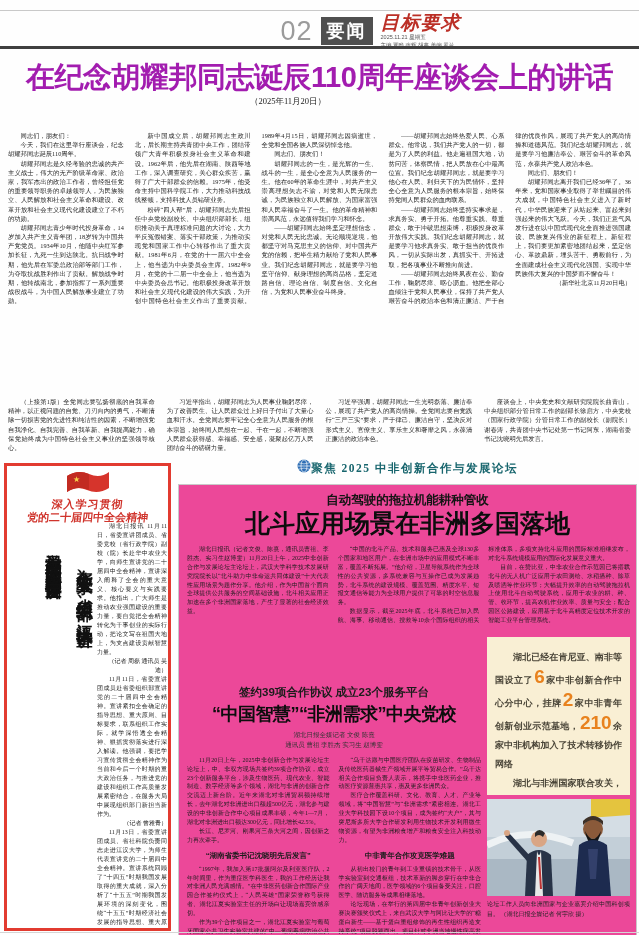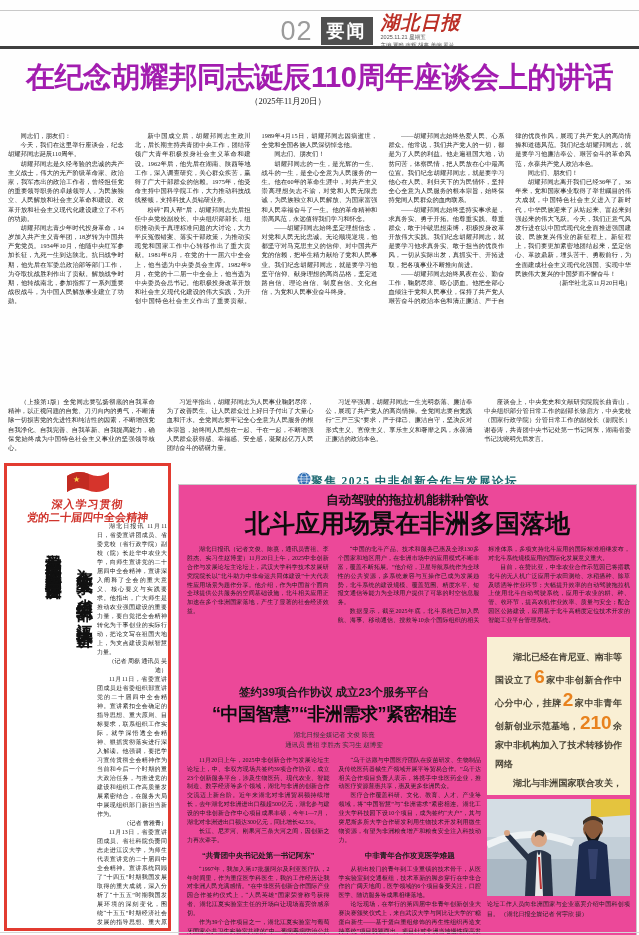--- a/index.html
+++ b/index.html
@@ -51,21 +51,21 @@
             font-weight:700; font-size:16.5px; letter-spacing:1.5px; color:#111; }
   .vtitle span { display:block; margin-left:9px; }
   .vtitle .v-main { margin-top:15px; }
   .redbox-body { position:absolute; left:90px; top:56px; width:70px; height:404px;
                  font-size:6px; line-height:1.5; overflow:hidden; text-align:justify; }
   .redbox-body p { text-indent:2em; }
   .redbox-body .credit-line { text-indent:0; }
 
   
   .forum-banner { position:absolute; left:178px; top:455px; width:459px; height:26px;
-                  display:flex; align-items:center; justify-content:center; gap:0;margin-top:13px; }
+                  display:flex; align-items:center; justify-content:center; gap:0; }
   .forum-banner .txt { color:#17656d; font-weight:700; font-size:11.5px; letter-spacing:1.5px;
                        font-family:"Liberation Serif",serif; }
   .forum-box { position:absolute; left:178px; top:484px; width:459px; height:576px;
                border:1px solid #c9c9c9; background:#ec4899; }
   .kicker1 { position:absolute; left:0; top:7px; width:100%; text-align:center;
              font-weight:700; font-size:12.5px; color:#141414; font-family:"Liberation Sans",sans-serif; }
   .headline1 { position:absolute; left:0; top:22px; width:100%; text-align:center;
                font-family:Liberation Serif, serif; font-weight:900; font-size:25px; color:#0d0d0d; }
   .art1-cols { position:absolute; left:8px; top:60px; width:443px; height:88px;
                column-count:3; column-gap:9px; font-size:6px; line-height:1.48; overflow:hidden; }
@@ -99,21 +99,21 @@
 </head>
 <body>
 
 <div id="page">
 
   <div class="rule-top"></div>
   <div class="mast">
     <span class="page-no">02</span>
     <span class="section-box">要闻</span>
     <span class="logo-wrap">
-      <span class="paper-logo">湖北日报</span>
+      <span class="paper-logo">目标要求</span>
       <span class="mast-small" style="display:block">2025.11.21 星期五</span>
       <span class="mast-small" style="display:block">主编 覃晔 张辉 胡蔓 美编 罗兰</span>
     </span>
   </div>
   <div class="rule-thick"></div>
 
   <h1 class="speech-headline">在纪念胡耀邦同志诞辰110周年座谈会上的讲话</h1>
   <div class="speech-dateline">（2025年11月20日）</div>
   <div class="cols speech-cols">
       <p>同志们，朋友们：</p>
@@ -181,29 +181,29 @@
     <div class="headline1">北斗应用场景在非洲多国落地</div>
     <div class="cols art1-cols">
         <p>湖北日报讯（记者文俊、陈熹，通讯员曹祖、李胜杰、实习生赵博雯）11月20日上午，2025中非创新合作与发展论坛主论坛上，武汉大学科学技术发展研究院院长以“北斗助力中非命运共同体建设”十大代表性应用场景为题作分享。他介绍，作为中国首个面向全球提供公共服务的空间基础设施，北斗相关应用正加速在多个非洲国家落地，产生了显著的社会经济效益。</p>
         <p>“中国的北斗产品、技术和服务已惠及全球130多个国家和地区用户，在非洲市场中的应用模式不断丰富，覆盖不断拓展。”他介绍，卫星导航系统作为全球性的公共资源，多系统兼容与互操作已成为发展趋势，北斗系统的建设规模、覆盖范围、精度水平、短报文通信等能力为全球用户提供了可靠的时空信息服务。</p>
         <p>数据显示，截至2025年底，北斗系统已加入民航、海事、移动通信、搜救等10余个国际组织的相关标准体系，多项支持北斗应用的国际标准相继发布，对北斗系统规模应用的国际化发展意义重大。</p>
         <p>目前，在赞比亚，中非农业合作示范园已将搭载北斗的无人机广泛应用于农田测绘、水稻播种、除草及喷洒等作业环节；大幅提升效率的自动驾驶拖拉机上使用北斗自动驾驶系统，应用于农业的耕、种、管、收环节，提高农机作业效率、质量与安全；配合园区公路建设，应用基于北斗高精度定位技术开发的智能工业平台管理系统。</p>
       </div>
 
     <div class="art2">
       <div class="kicker2">签约39项合作协议 成立23个服务平台</div>
-      <div class="headline2">“中国智慧”“非洲需求”紧密相连</div>
+      <div class="headline2">“中国智慧”“非洲需求”中央党校</div>
       <div class="byline">
         <span style="display:block">湖北日报全媒记者 文俊 陈熹</span>
         <span style="display:block">通讯员 曹祖 李胜杰 实习生 赵博雯</span>
       </div>
       <div class="art2-cols">
           <p>11月20日上午，2025中非创新合作与发展论坛主论坛上，中、非双方现场共签约39项合作协议，成立23个创新服务平台，涉及生物医药、现代农业、智能制造、数字经济等多个领域，湖北与非洲的创新合作交流迈上新台阶。近年来湖北对非洲贸易额持续增长，去年湖北对非洲进出口额超500亿元，湖北参与建设的中非创新合作中心项目成果丰硕，今年1—7月，湖北对非洲进出口额达300亿元，同比增长42.5%。</p>
           <p>长江、尼罗河、刚果河三条大河之间，因创新之力再次牵手。</p>
-          <h4>“共青团中央书记处第一书记阿东”</h4>
+          <h4>“湖南省委书记沈晓明先后发言”</h4>
           <p>“1997年，我加入第17批援阿尔及利亚医疗队，2年时间里，作为重症医学科医生，我的工作经历让我对非洲人民充满感情。”在中非医药创新合作国际产业园合作签约仪式上，“人民英雄”国家荣誉称号获得者、湖北江夏实验室主任的开场白让现场嘉宾倍感亲切。</p>
           <p>作为39个合作项目之一，湖北江夏实验室与葡萄牙国家公共卫生实验室共建的“中—葡病毒病防治公共卫生联合实验室”即日启动运行，双方将共享病毒病防治经验与相关医药技术成果转化应用。</p>
           <p>“乌干达愿与中国医疗团队在疫苗研发、生物制品及传统医药器械生产领域开展平等贸易合作。”乌干达相关合作项目负责人表示，将携手中非医药企业，推动医疗资源普惠共享，惠及更多非洲民众。</p>
           <p>医疗合作覆盖科研、文化、教育、人才、产业等领域，将“中国智慧”与“非洲需求”紧密相连。湖北工业大学科技园下设10个项目，成为签约“大户”，其与突尼斯多所大学合作研发利用生物技术开发利用微生物资源，有望为非洲粮食增产和粮食安全注入科技动力。</p>
           <h4>中非青年合作攻克医学难题</h4>
           <p>从初出校门的青年到工业重镇的技术骨干，从医学实验室到交通枢纽，技术革新的脚步穿行在中非合作的广阔天地间，医学领域的6个项目备受关注，口腔医学、随访服务等成果相继落地。</p>
           <p>论坛现场，在举行的第四届中非青年创新创业大赛决赛颁奖仪式上，来自武汉大学与阿比让大学的“糖蛋白新生——基于蛋白重组修饰的再生性组织再造支持系统”项目脱颖而出。项目针对非洲当地慢性病高发难题，创新研发“分体式”再生修复支架技术成果，提升再生修复效率，降低术后感染风险，将修复周期从一般的12小时以上缩短至6小时以内。</p>
         </div>
     </div>
 

